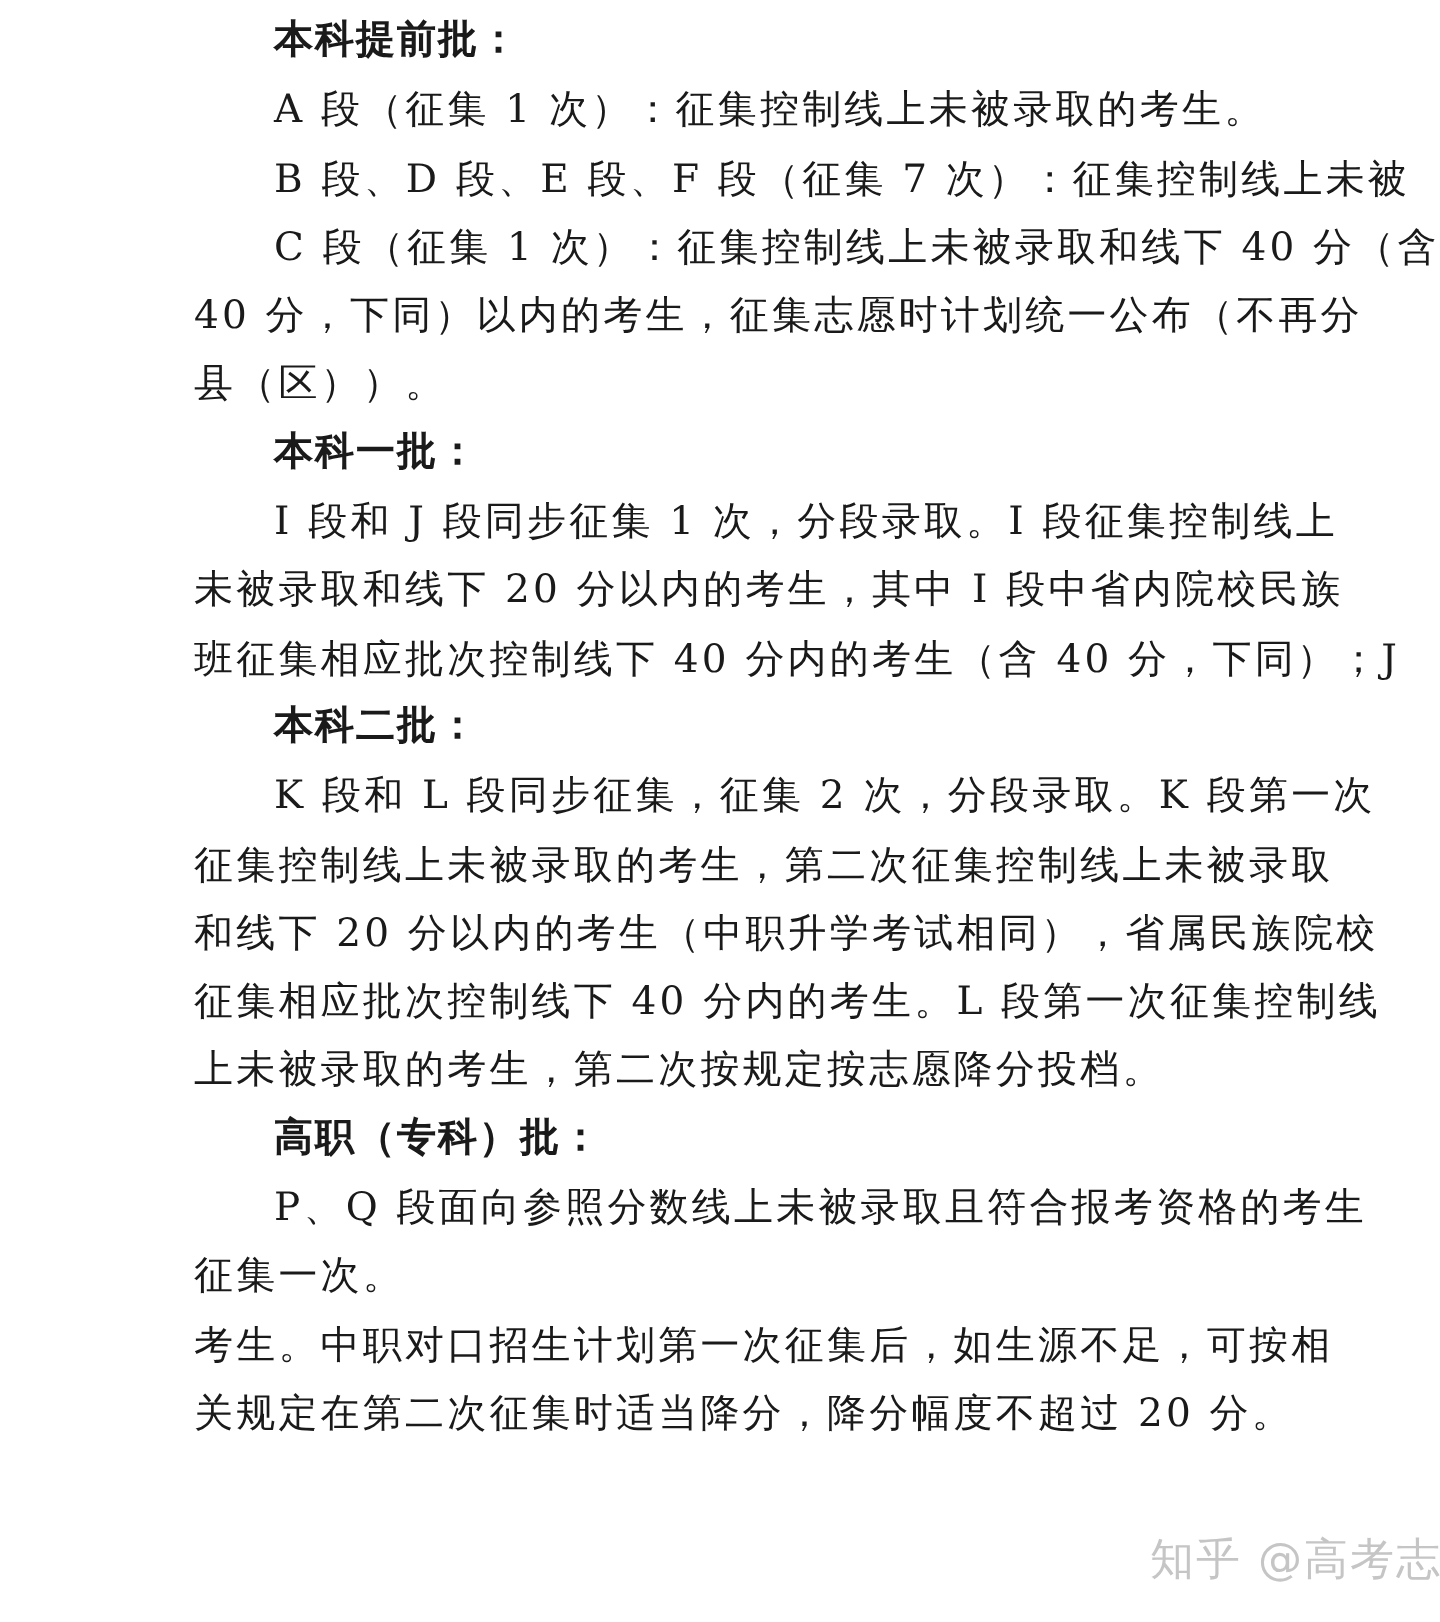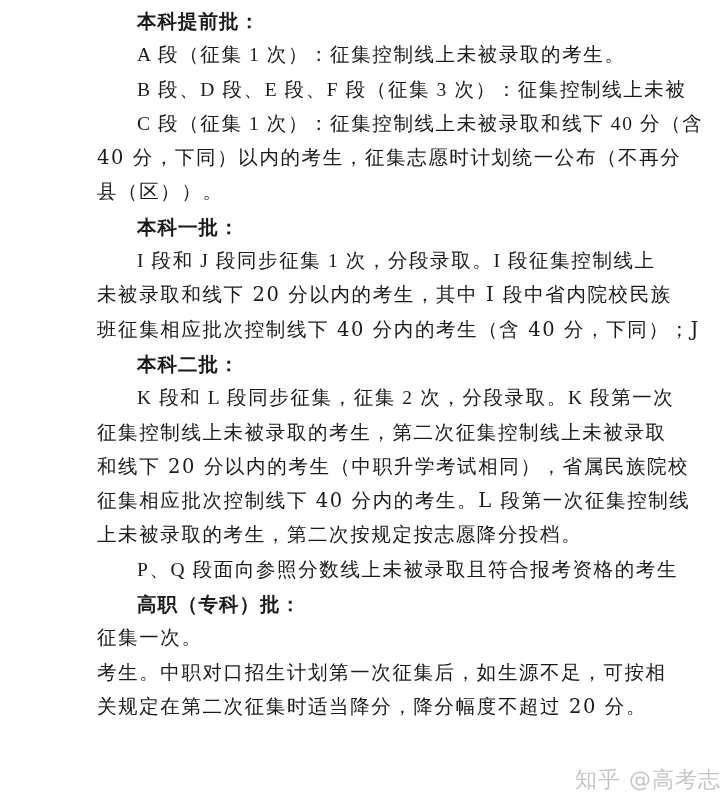--- a/index.html
+++ b/index.html
@@ -1,52 +1,52 @@
 <!DOCTYPE html>
 <html><head>
 <meta charset="utf-8">
 <style>
   html, body { margin: 0; padding: 0; background: #ffffff; }
   body { width: 720px; height: 811px; overflow: hidden; position: relative;
          font-family: "DejaVu Serif", "Liberation Serif", serif; color: #1a1a1a; }
   .page { position: absolute; left: 97px; top: 4px; width: 540px; }
   .line { font-size: 19.5px; line-height: 34.3px; height: 34.3px; white-space: nowrap; letter-spacing: 1.6px; }
-  .indent { padding-left: 40px; font-family: Liberation Serif, serif; }
-  .heading { font-weight: bold; font-family: Liberation Sans, sans-serif; letter-spacing: 1px; }
+  .indent { padding-left: 40px; }
+  .heading { font-weight: bold; font-family: Liberation Serif, serif; letter-spacing: 1px; }
   .watermark { position: absolute; left: 575px; top: 765px; font-size: 22px; color: rgba(150,150,150,0.55);
                font-family: "DejaVu Sans", "Liberation Sans", sans-serif; white-space: nowrap; letter-spacing: 1px; }
 </style>
 </head>
 <body>
 
 <div class="page">
   <div>
     <div class="line indent heading">本科提前批：</div>
     <div class="line indent">A 段（征集 1 次）：征集控制线上未被录取的考生。</div>
-    <div class="line indent">B 段、D 段、E 段、F 段（征集 3 次）：征集控制线上未被</div>
+    <div class="line indent">B 段、D 段、E 段、F 段（征集 7 次）：征集控制线上未被</div>
     <div class="line indent">C 段（征集 1 次）：征集控制线上未被录取和线下 40 分（含</div>
     <div class="line">40 分，下同）以内的考生，征集志愿时计划统一公布（不再分</div>
     <div class="line">县（区））。</div>
   </div>
   <div>
     <div class="line indent heading">本科一批：</div>
     <div class="line indent">I 段和 J 段同步征集 1 次，分段录取。I 段征集控制线上</div>
     <div class="line">未被录取和线下 20 分以内的考生，其中 I 段中省内院校民族</div>
     <div class="line">班征集相应批次控制线下 40 分内的考生（含 40 分，下同）；J</div>
   </div>
   <div>
     <div class="line indent heading">本科二批：</div>
     <div class="line indent">K 段和 L 段同步征集，征集 2 次，分段录取。K 段第一次</div>
     <div class="line">征集控制线上未被录取的考生，第二次征集控制线上未被录取</div>
     <div class="line">和线下 20 分以内的考生（中职升学考试相同），省属民族院校</div>
     <div class="line">征集相应批次控制线下 40 分内的考生。L 段第一次征集控制线</div>
     <div class="line">上未被录取的考生，第二次按规定按志愿降分投档。</div>
   </div>
   <div>
+    <div class="line indent heading">高职（专科）批：</div>
     <div class="line indent">P、Q 段面向参照分数线上未被录取且符合报考资格的考生</div>
-    <div class="line indent heading">高职（专科）批：</div>
     <div class="line">征集一次。</div>
     <div class="line">考生。中职对口招生计划第一次征集后，如生源不足，可按相</div>
     <div class="line">关规定在第二次征集时适当降分，降分幅度不超过 20 分。</div>
   </div>
 </div>
 
 <div class="watermark">知乎 @高考志愿界</div>
 
 </body></html>

